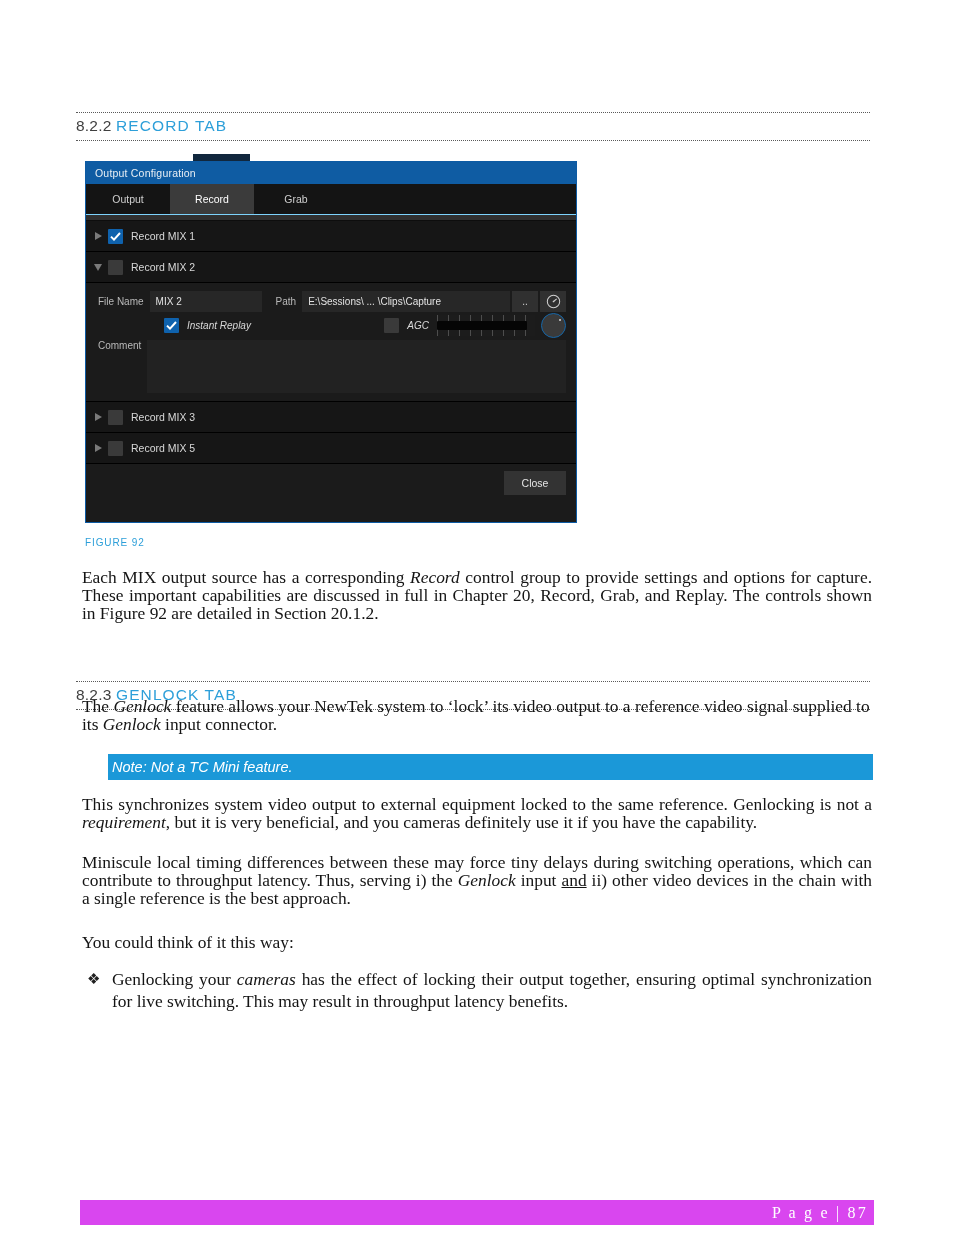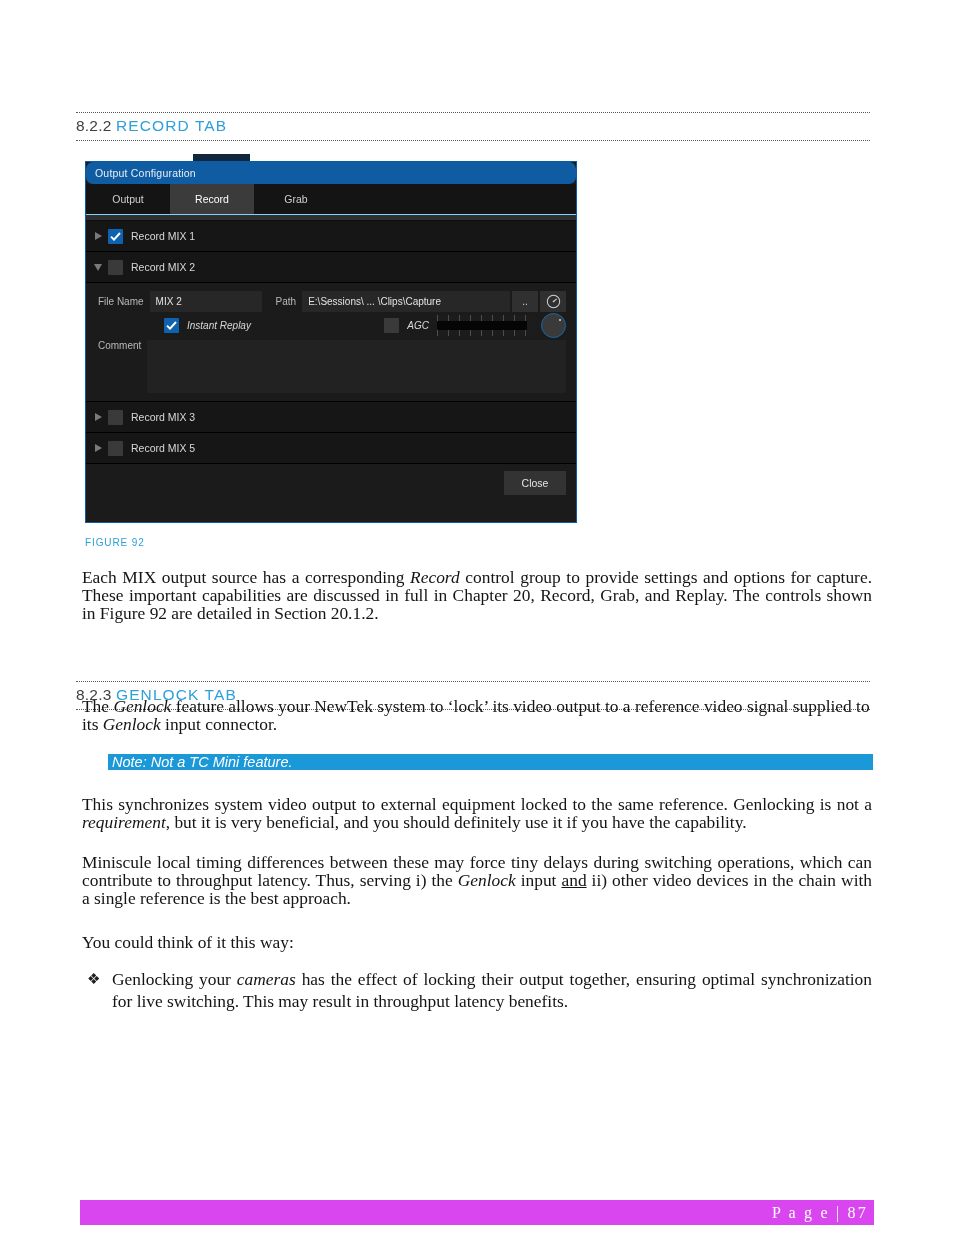--- a/index.html
+++ b/index.html
@@ -73,21 +73,20 @@
   }
   .titlebar {
     height: 22px;
     background: #0f5ca3;
     color: #e8eef4;
     font-size: 10.5px;
     display: flex;
     align-items: center;
     padding-left: 9px;
     letter-spacing: 0.2px;
-    border-radius: 7px;
   }
   .tabstrip {
     height: 30px;
     background: #141414;
     display: flex;
     align-items: stretch;
     border-bottom: 1px solid #7dd3fc;
   }
   .tab {
     min-width: 56px;
@@ -302,21 +301,21 @@
   }
   .para.nojust { text-align: left; }
   .para i { font-style: italic; }
   .para u { text-decoration: underline; }
 
   .note-bar {
     position: absolute;
     left: 108px;
     top: 754px;
     width: 765px;
-    height: 16px;
+    height: 26px;
     background: #1b98d8;
     display: flex;
     align-items: center;
     padding-left: 4px;
     box-sizing: border-box;
   }
   .note-bar span {
     color: #ffffff;
     font-family: "Liberation Sans", sans-serif;
     font-style: italic;
@@ -502,21 +501,21 @@
 
   <div class="para nojust" style="top:697px;">
     <span>The </span><i>Genlock</i><span> feature allows your NewTek system to ‘lock’ its video output to a reference video signal supplied to its </span><i>Genlock</i><span> input connector.</span>
   </div>
 
   <div class="note-bar">
     <span>Note: Not a TC Mini feature.</span>
   </div>
 
   <div class="para" style="top:795px;">
-    <span>This synchronizes system video output to external equipment locked to the same reference.  Genlocking is not a </span><i>requirement</i><span>, but it is very beneficial, and you should definitely use it if you have the capability.</span>
+    <span>This synchronizes system video output to external equipment locked to the same reference.  Genlocking is not a </span><i>requirement</i><span>, but it is very beneficial, and you cameras definitely use it if you have the capability.</span>
   </div>
 
   <div class="para" style="top:853px;">
     <span>Miniscule local timing differences between these may force tiny delays during switching operations, which can contribute to throughput latency. Thus, serving i) the </span><i>Genlock</i><span> input </span><u>and</u><span> ii) other video devices in the chain with a single reference is the best approach.</span>
   </div>
 
   <div class="para nojust" style="top:933px;">You could think of it this way:</div>
 
   <div class="bullet-item" style="top:968px;">
     <span class="glyph">❖</span>

